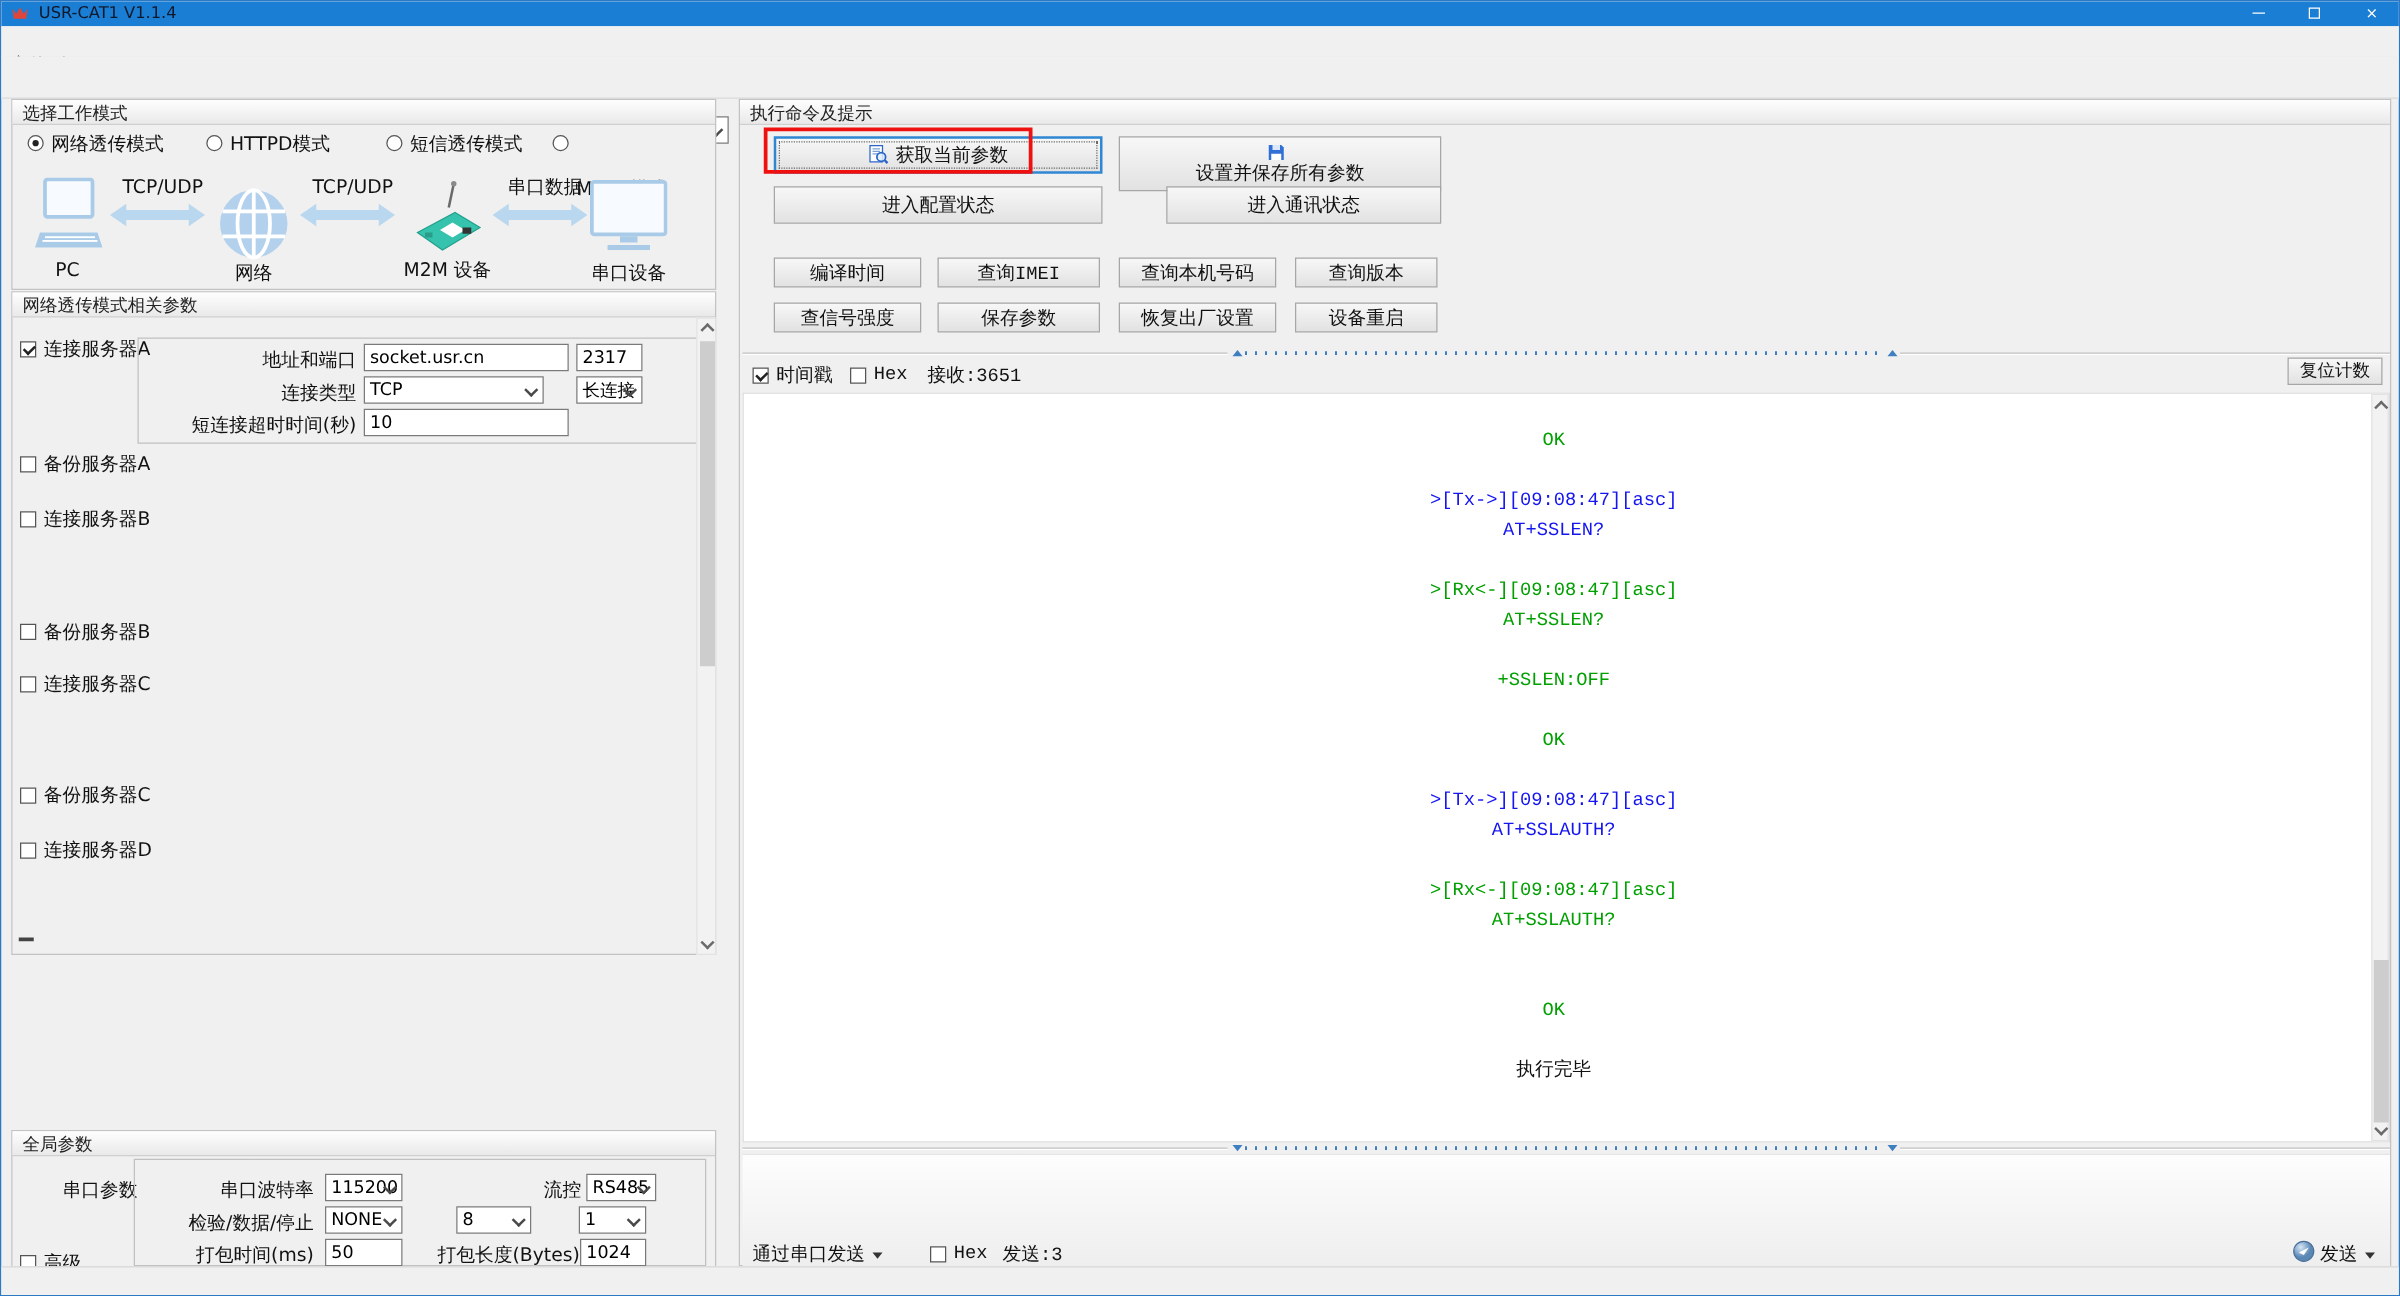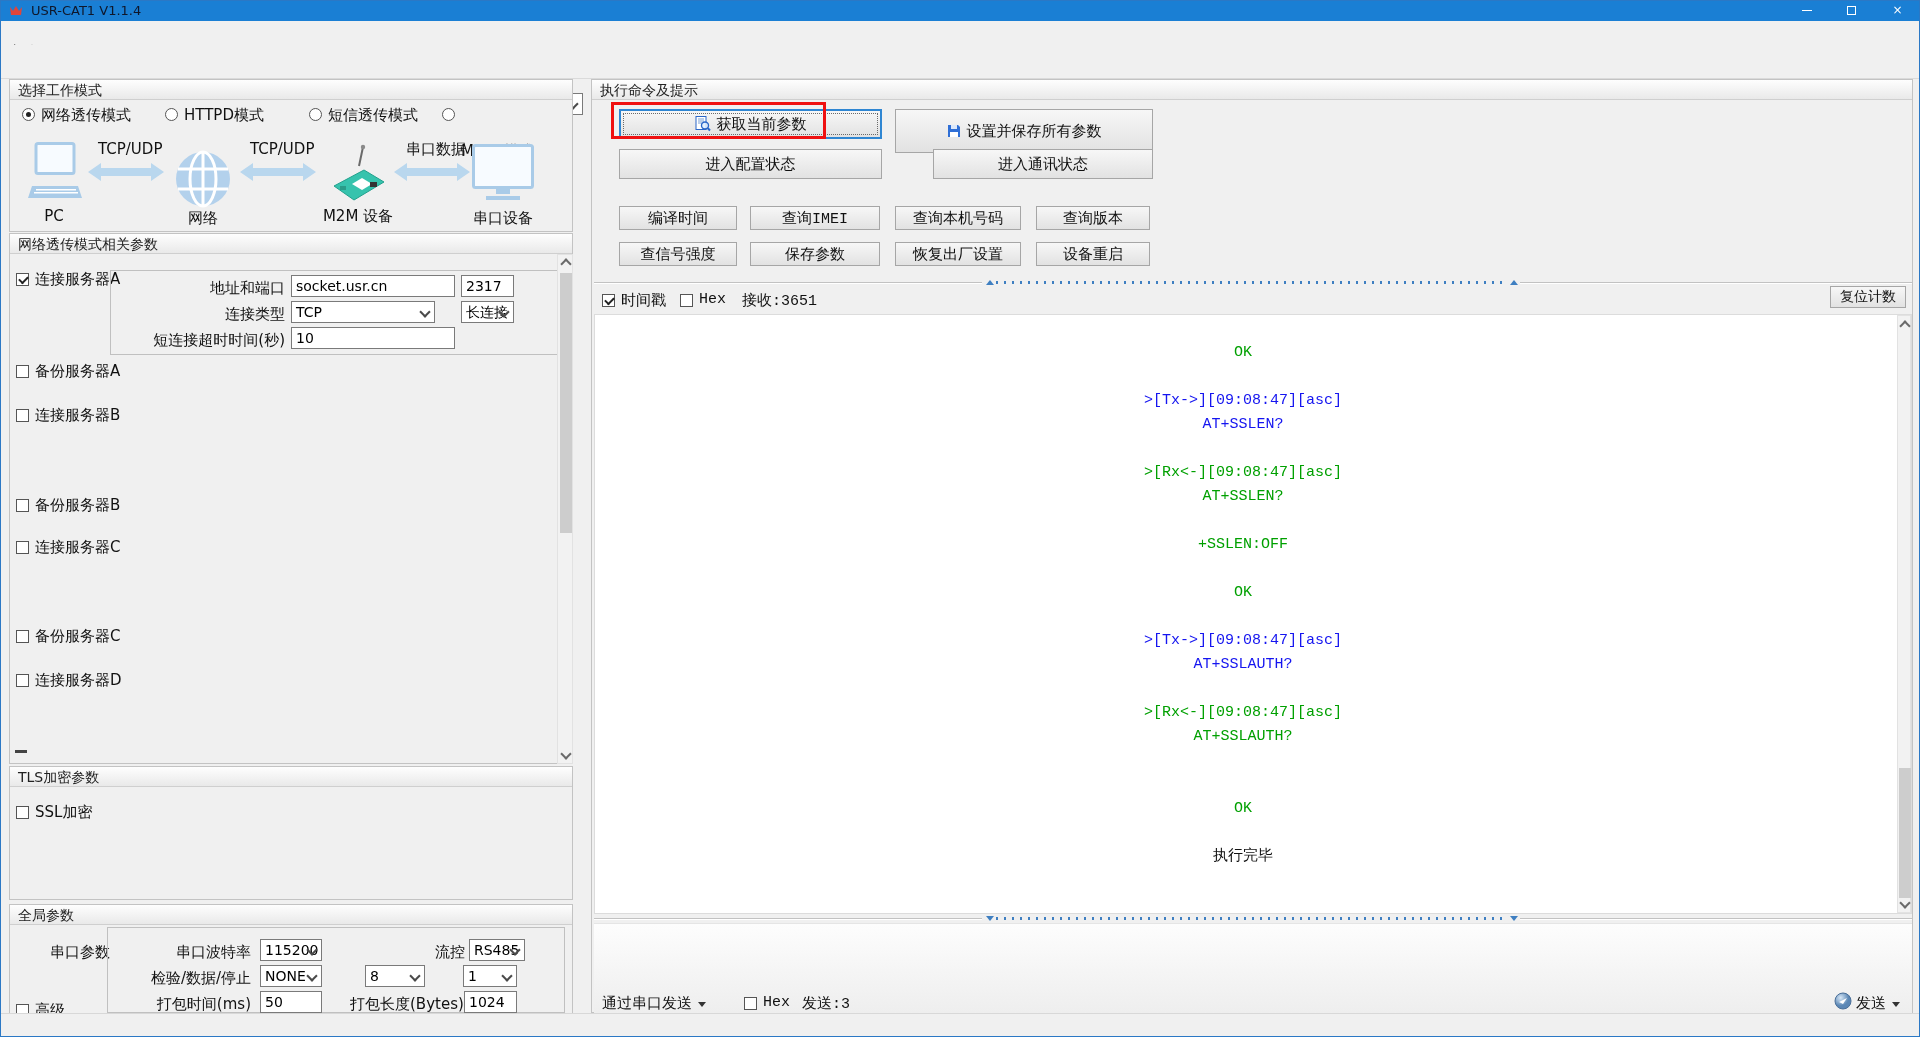--- a/index.html
+++ b/index.html
@@ -189,25 +189,20 @@
       <div class="abs" style="left:0;top:0;width:16px;height:16px;">
           <div class="sb-chev-up"></div>
         </div>
       <div class="abs sb-thumb" style="left:2px;top:18px;width:12px;height:260px;"></div>
       <div class="abs" style="left:0;bottom:0;width:16px;height:16px;">
           <div class="sb-chev-down"></div>
         </div>
     </div>
   </div>
 
-  <div class="abs grp" style="left:8px;top:765px;width:564px;height:134px;">
-    <div class="abs grp-hd">TLS加密参数</div>
-    <div class="abs chkbox" style="left:6px;top:39px;"></div>
-    <div class="abs t" style="left:25px;top:36px;">SSL加密</div>
-  </div>
 
   <div class="abs grp" style="left:8px;top:903px;width:564px;height:110px;">
     <div class="abs grp-hd">全局参数</div>
     <div class="abs t" style="left:40px;top:38px;">串口参数</div>
     <div class="abs subbox" style="left:97px;top:22px;width:458px;height:86px;">
       <div class="abs t lblr" style="left:21px;top:15px;width:122px;">串口波特率</div>
       <div class="abs combo" style="left:152px;top:11px;width:62px;height:22px;">
         <span>115200</span><span class="chev"></span>
       </div>
       <div class="abs t lblr" style="left:302px;top:15px;width:55px;">流控</div>
@@ -243,21 +238,21 @@
         <line x1="3" y1="3" x2="9" y2="3" stroke="#7aa0d4"></line>
         <line x1="3" y1="5" x2="9" y2="5" stroke="#7aa0d4"></line>
         <line x1="3" y1="7" x2="7" y2="7" stroke="#7aa0d4"></line>
         <circle cx="10" cy="9.5" r="3.5" fill="rgba(225,238,255,0.85)" stroke="#2a66c8" stroke-width="1.4"></circle>
         <line x1="12.6" y1="12" x2="15" y2="14.5" stroke="#2a66c8" stroke-width="2"></line>
       </svg>
       <span>获取当前参数</span>
     </div>
     <div class="abs red-box" style="left:19px;top:22px;width:215px;height:37px;"></div>
 
-    <div class="abs btn" style="left:303px;top:29px;width:258px;height:44px;">
+    <div class="abs btn" style="left:303px;top:29px;width:258px;height:44px;flex-direction:column;">
       <svg width="14" height="14" viewBox="0 0 14 14">
         <path d="M1 1 h10 l2 2 v10 h-12 z" fill="#2f6fd6"></path>
         <rect x="4" y="1" width="6" height="4" fill="#dce8fa"></rect>
         <rect x="3" y="8" width="8" height="5" fill="#fff"></rect>
       </svg>
       <span>设置并保存所有参数</span>
     </div>
     <div class="abs btn" style="left:27px;top:69px;width:263px;height:30px;">
       <span>进入配置状态</span>
     </div>

